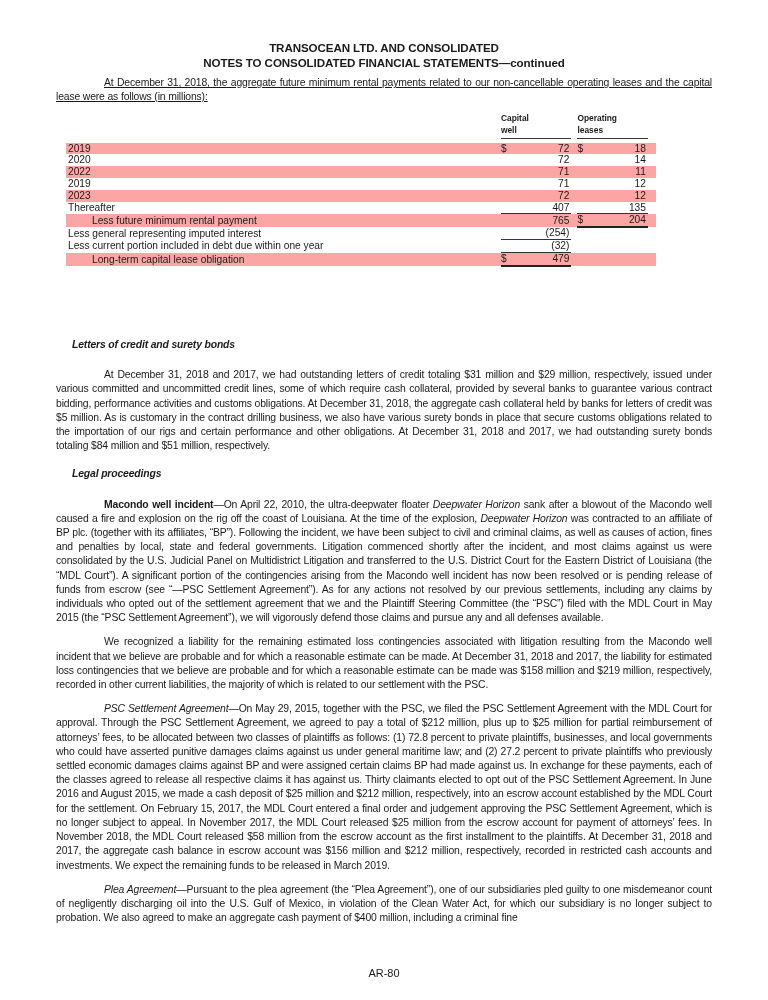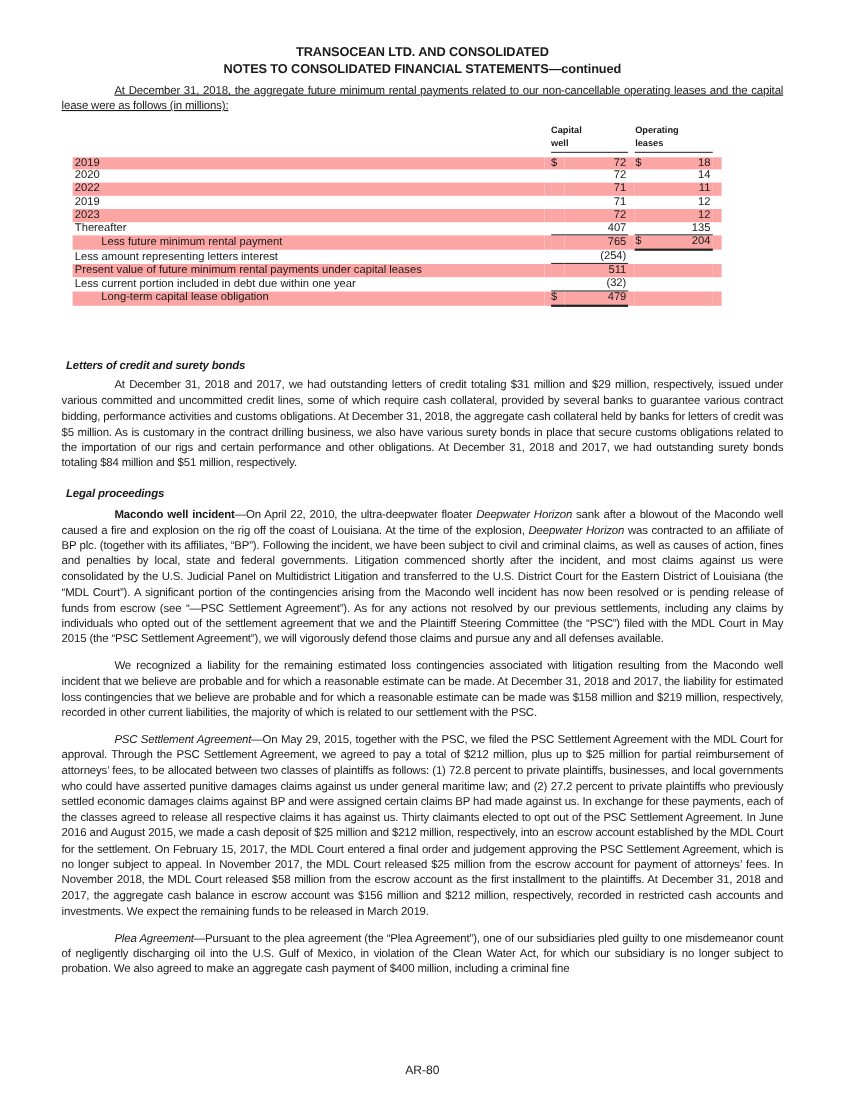--- a/index.html
+++ b/index.html
@@ -6,21 +6,21 @@
   body {
     width: 768px; height: 1000px; position: relative; overflow: hidden;
     font-family: "Liberation Sans", sans-serif; color: #1a1a1a;
     font-size: 10.4px; line-height: 14.2px;
   }
   .page { position: absolute; left: 56px; top: 0; width: 656px; }
   .hdr { text-align: center; font-weight: bold; font-size: 11.6px; line-height: 15px; letter-spacing: -0.1px; }
   .hdr1 { margin-top: 40px; }
   p { margin: 0; text-align: justify; letter-spacing: -0.15px; }
   .indent { text-indent: 48px; }
-  .sec-title { font-weight: bold; font-style: italic; margin: 4px; }
+  .sec-title { font-weight: bold; font-style: italic; margin: 16px; }
   .bold { font-weight: bold; }
   .ital { font-style: italic; }
 
   
   .lease-table { position: absolute; left: 66px; top: 113px; width: 590px; border-collapse: collapse; font-size: 10.2px; }
   .lease-table td { padding: 0; height: 11.8px; line-height: 11.8px; white-space: nowrap; }
   .lease-table tr.shade td { background: #fca5a5; }
   .lease-table .c-label { width: 400px; padding-left: 2px; }
   .lease-table .c-gap { width: 6px; }
   .lease-table .c-dol { width: 12px; text-align: left; }
@@ -130,34 +130,24 @@
         <td class="c-label ind1">Less future minimum rental payment</td>
         <td class="c-gap"></td>
         <td class="c-dol  ul-top"></td>
         <td class="c-val  ul-top">765</td>
         <td class="c-sp"></td>
         <td class="c-dol ul-dbl">$</td>
         <td class="c-val ul-dbl">204</td>
         <td class="c-pad"></td>
       </tr>
       <tr>
-        <td class="c-label">Less amount representing letters interest</td>
+        <td class="c-label">Less general representing imputed interest</td>
         <td class="c-gap"></td>
         <td class="c-dol ul-bot"></td>
         <td class="c-val ul-bot">(254)</td>
-        <td class="c-sp"></td>
-        <td class="c-dol"></td>
-        <td class="c-val"></td>
-        <td class="c-pad"></td>
-      </tr>
-      <tr class="shade">
-        <td class="c-label">Present value of future minimum rental payments under capital leases</td>
-        <td class="c-gap"></td>
-        <td class="c-dol"></td>
-        <td class="c-val">511</td>
         <td class="c-sp"></td>
         <td class="c-dol"></td>
         <td class="c-val"></td>
         <td class="c-pad"></td>
       </tr>
       <tr>
         <td class="c-label">Less current portion included in debt due within one year</td>
         <td class="c-gap"></td>
         <td class="c-dol ul-bot"></td>
         <td class="c-val ul-bot">(32)</td>

